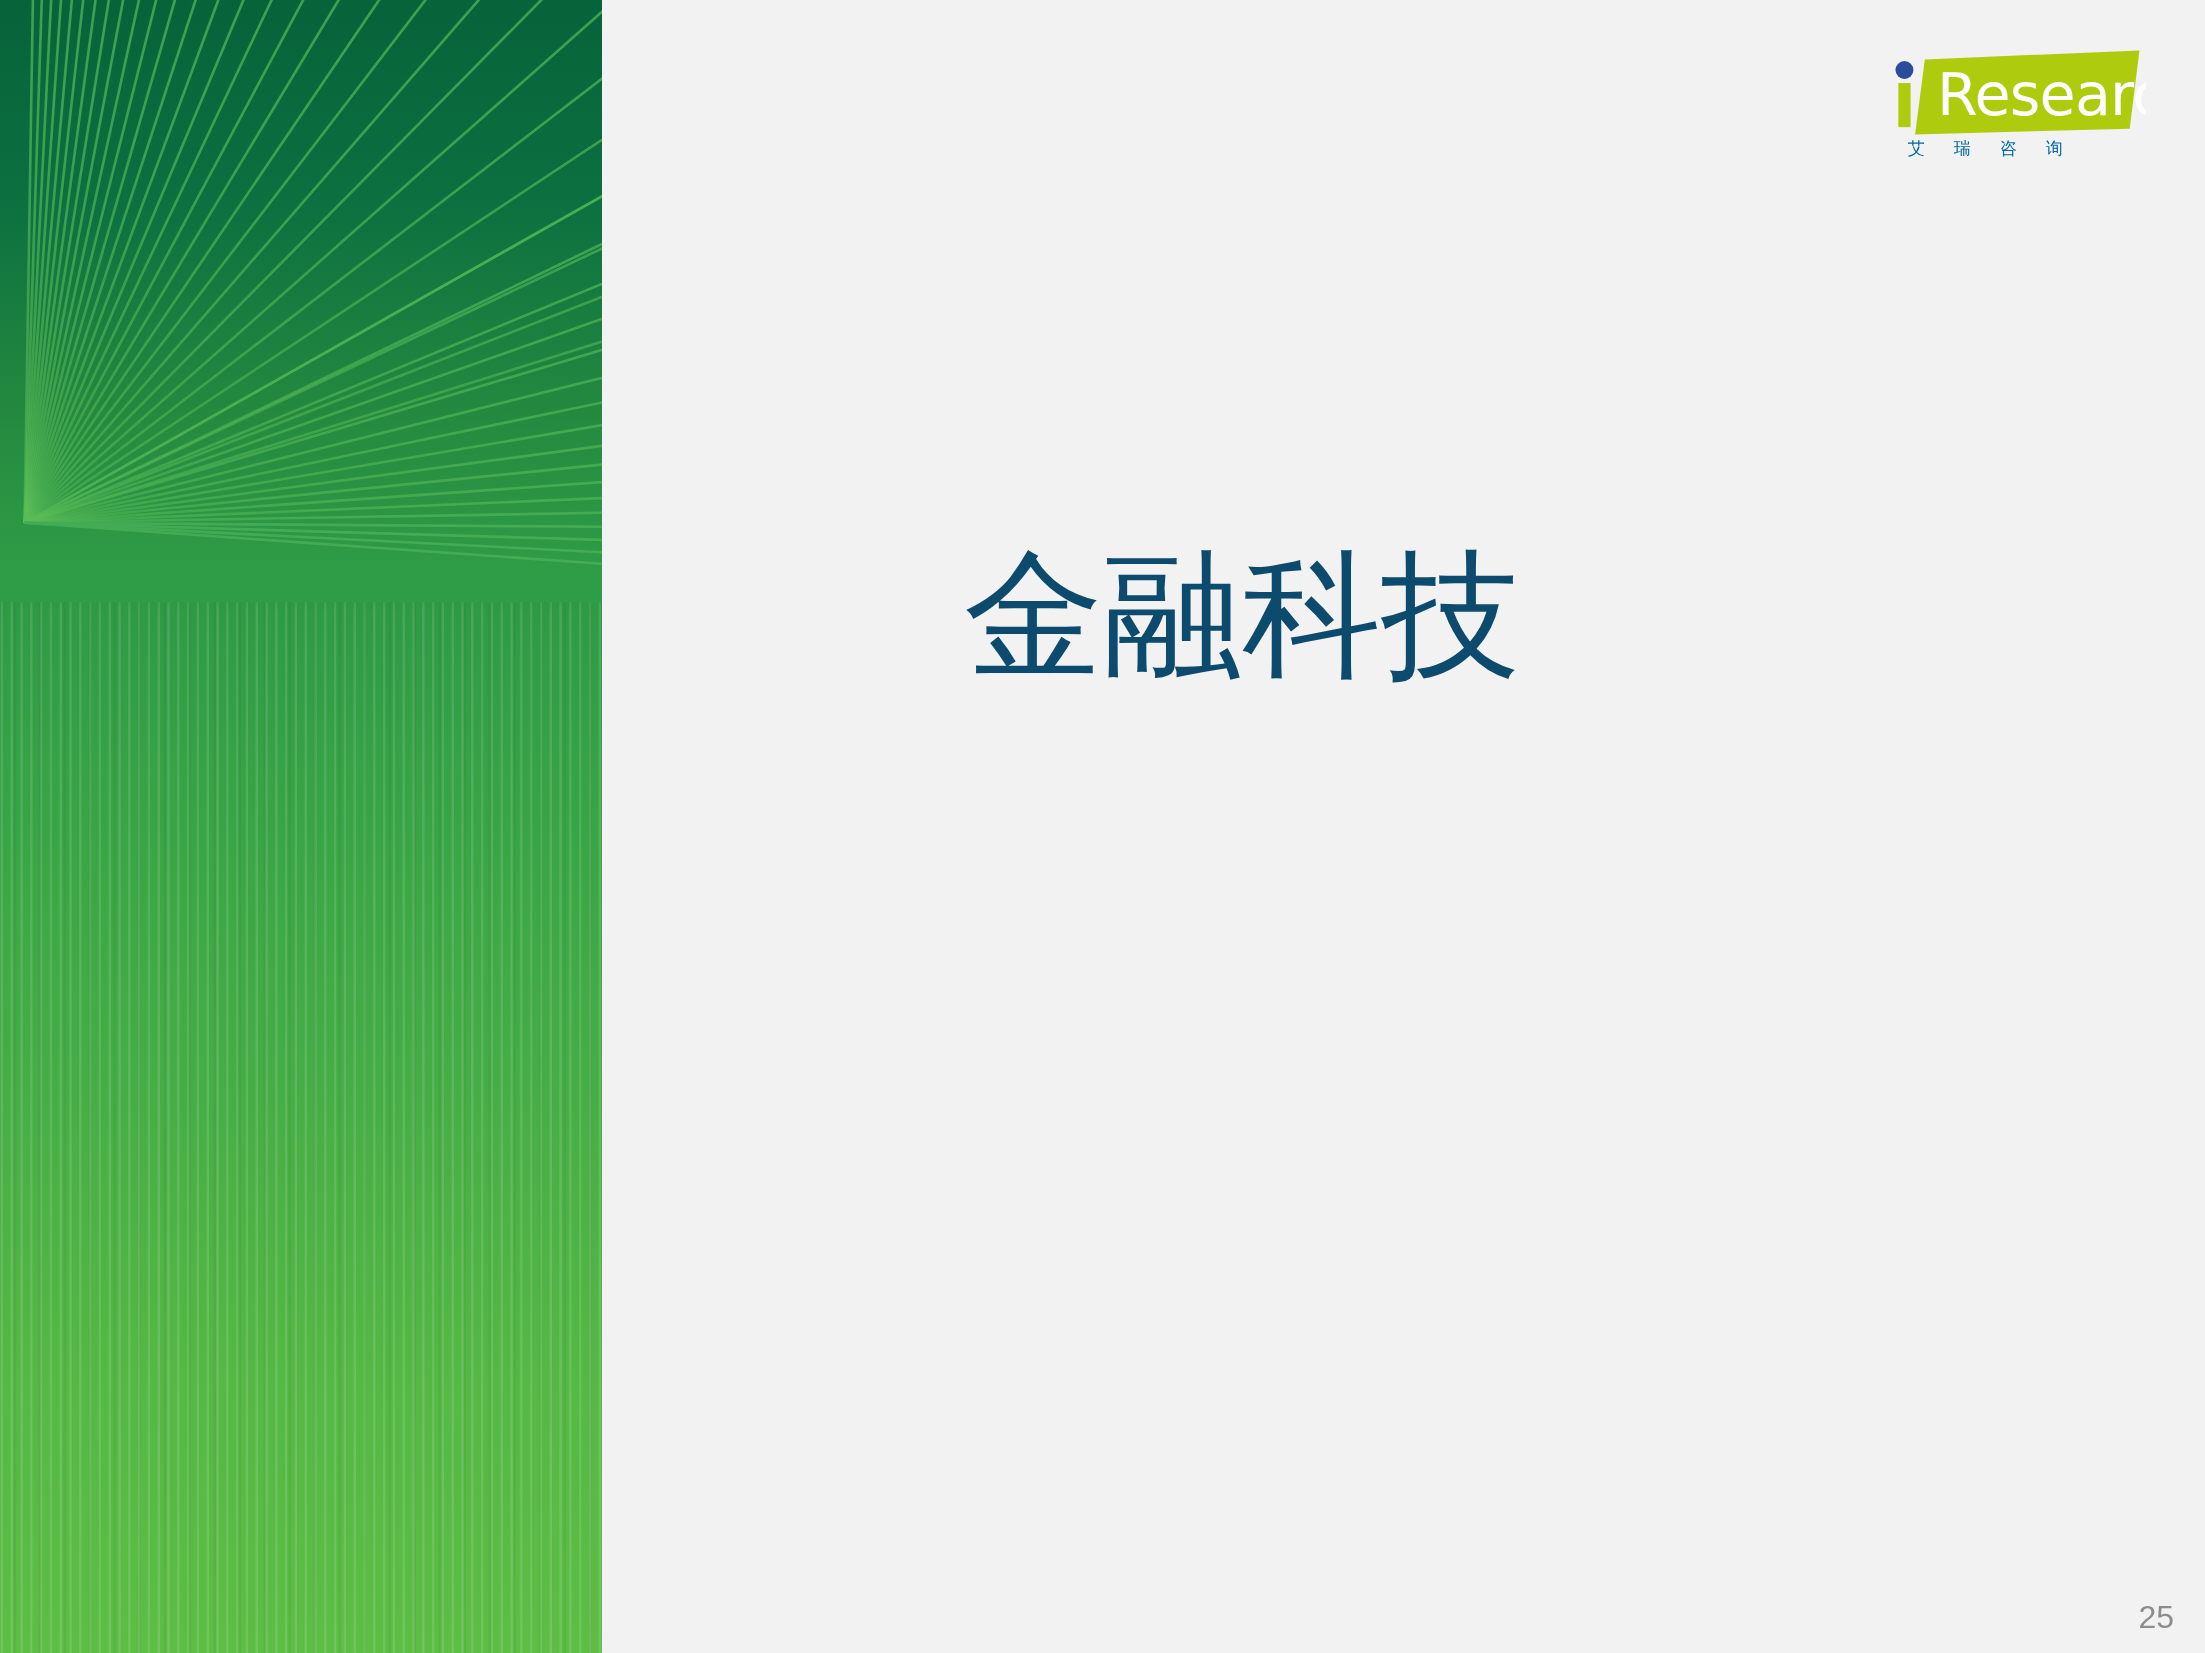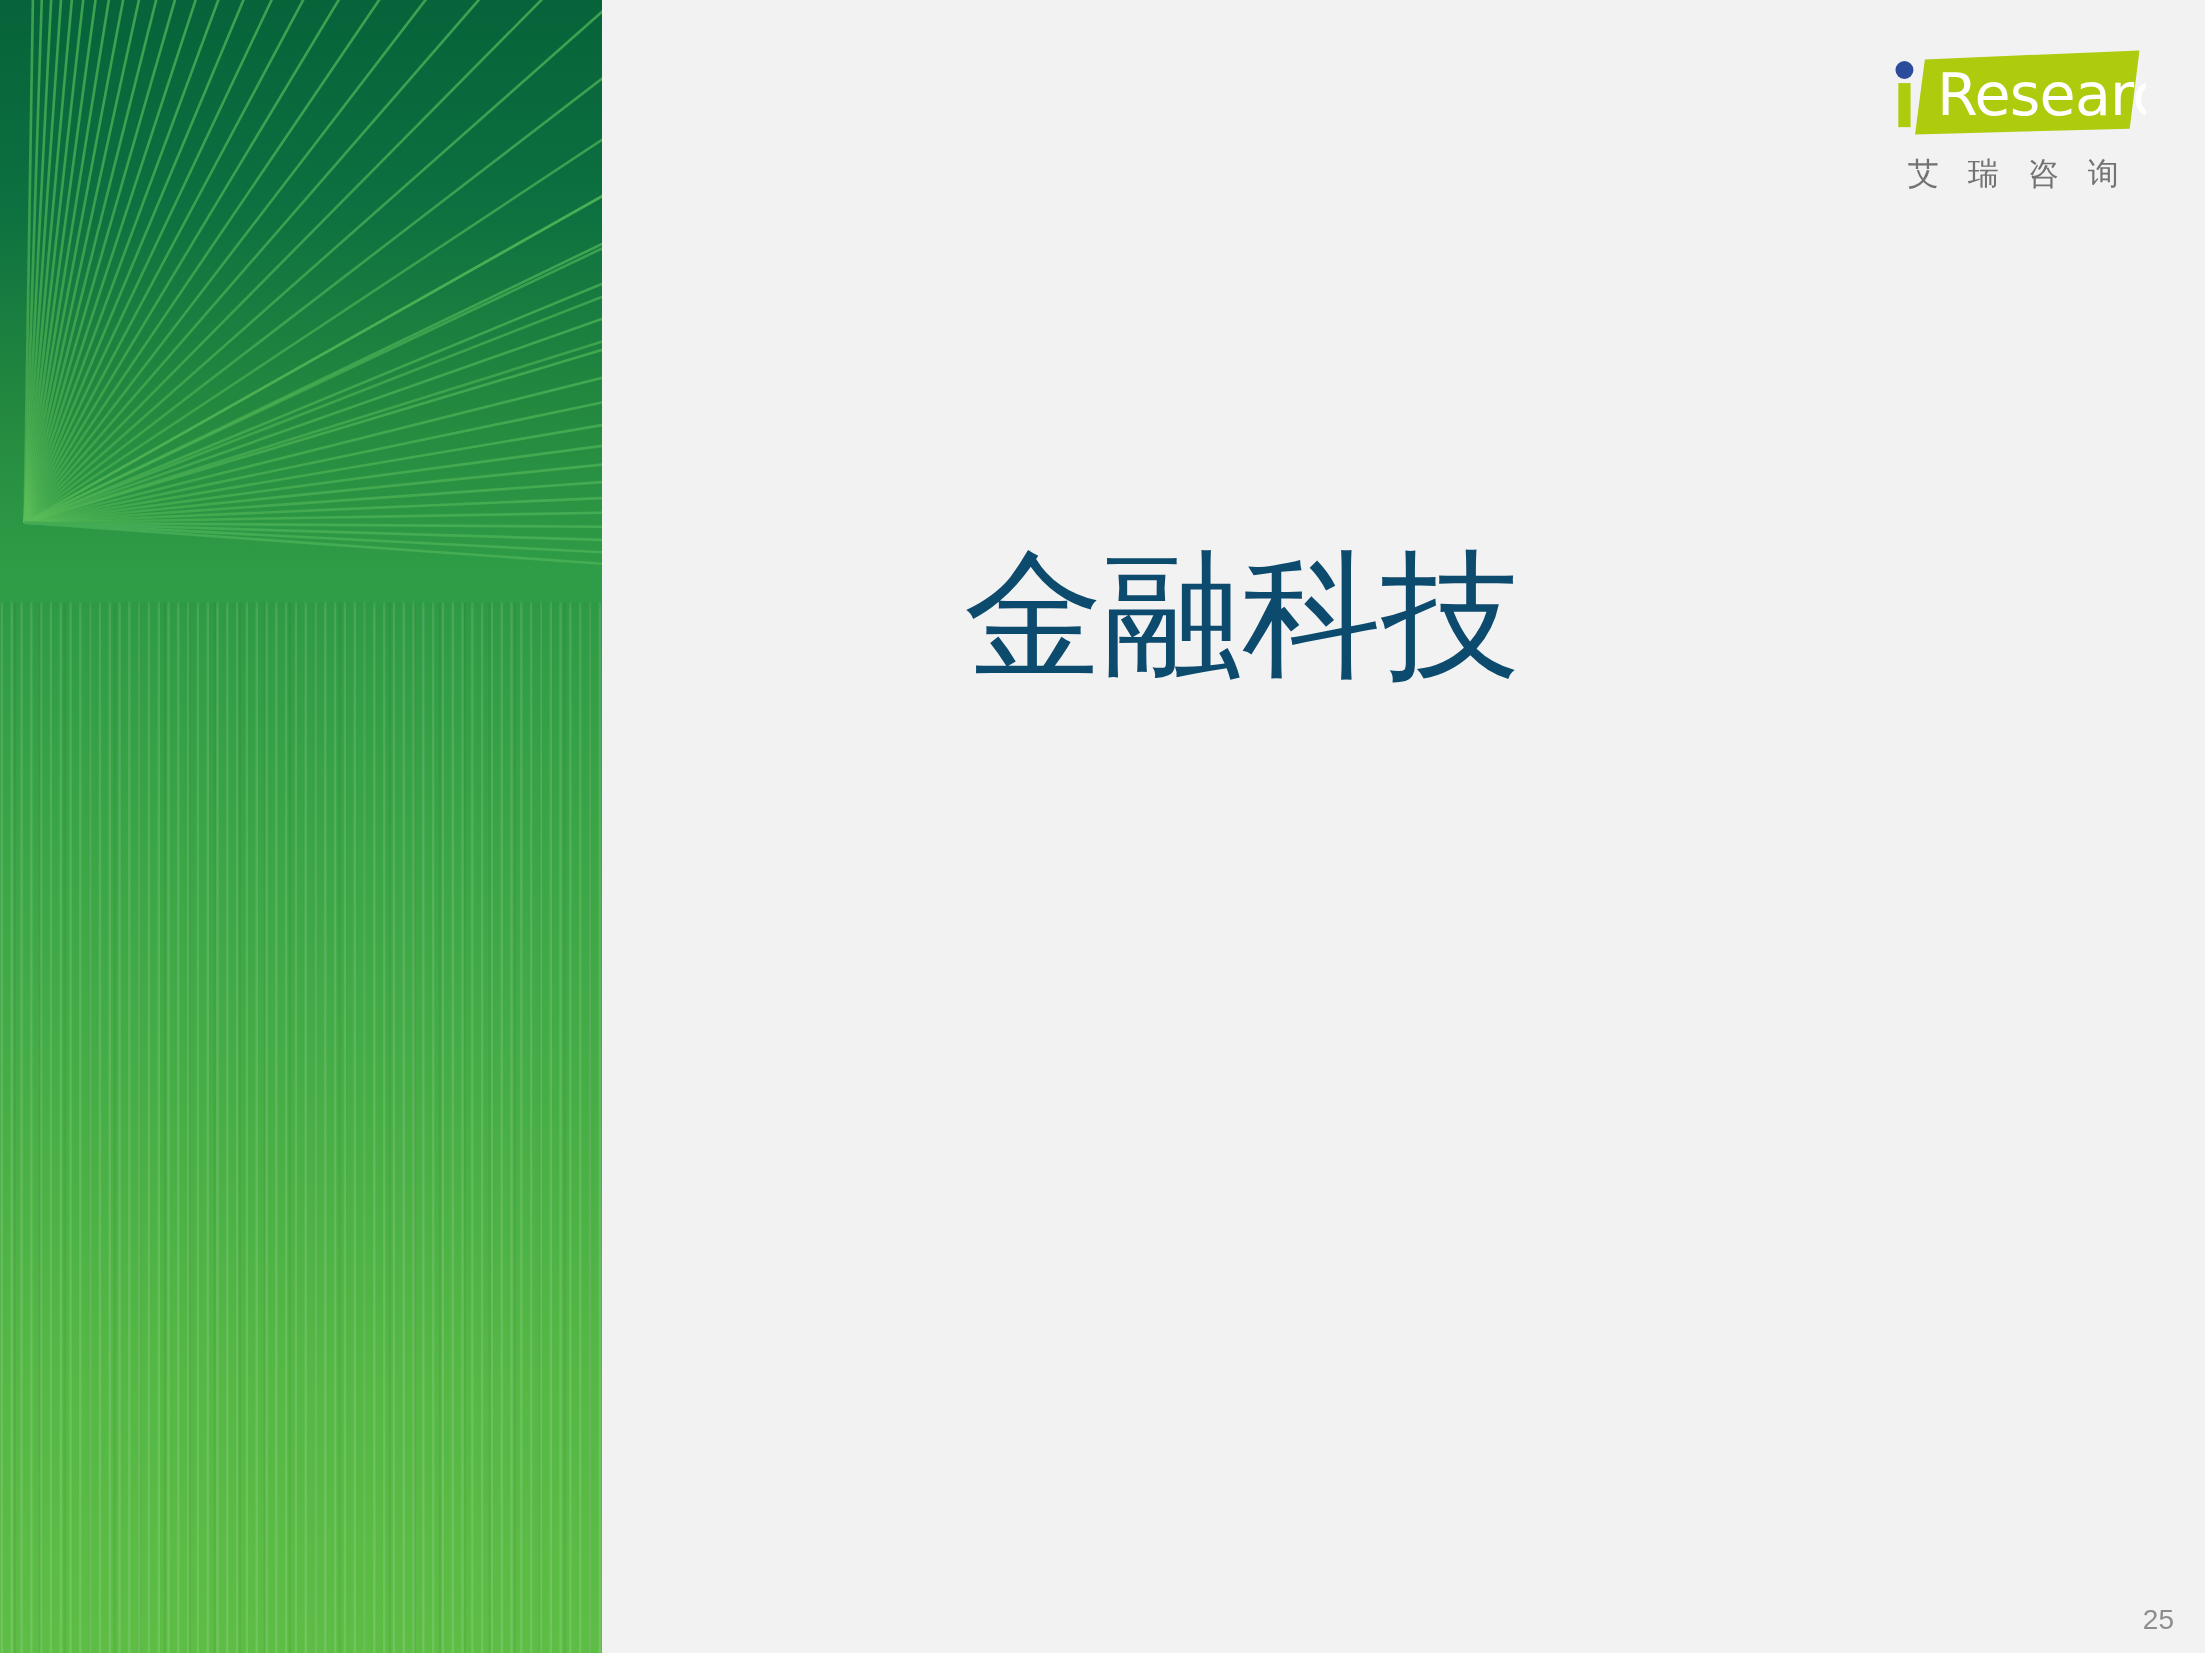--- a/index.html
+++ b/index.html
@@ -121,35 +121,35 @@
   .logo-mark {
     position: absolute;
     left: 0;
     top: 0;
     width: 253px;
     height: 102px;
   }
   .logo-sub {
     position: absolute;
     left: 14.7px;
-    top: 114px;
+    top: 98px;
     width: 242px;
-    font-size: 31px;
-    color: #737373;
+    font-size: 17px;
+    color: #0369a1;
     letter-spacing: 29px;
     white-space: nowrap;
     font-family: "DejaVu Sans", "Liberation Sans", sans-serif;
   }
 
   
   #page-number {
     position: absolute;
     right: 31px;
     bottom: 18px;
-    font-size: 28px;
+    font-size: 32px;
     color: #8d8d8d;
     font-family: "Liberation Sans", sans-serif;
   }
 </style>
 </head>
 <body>
 
 <div id="deco-panel">
 
   <div class="deco-top">

